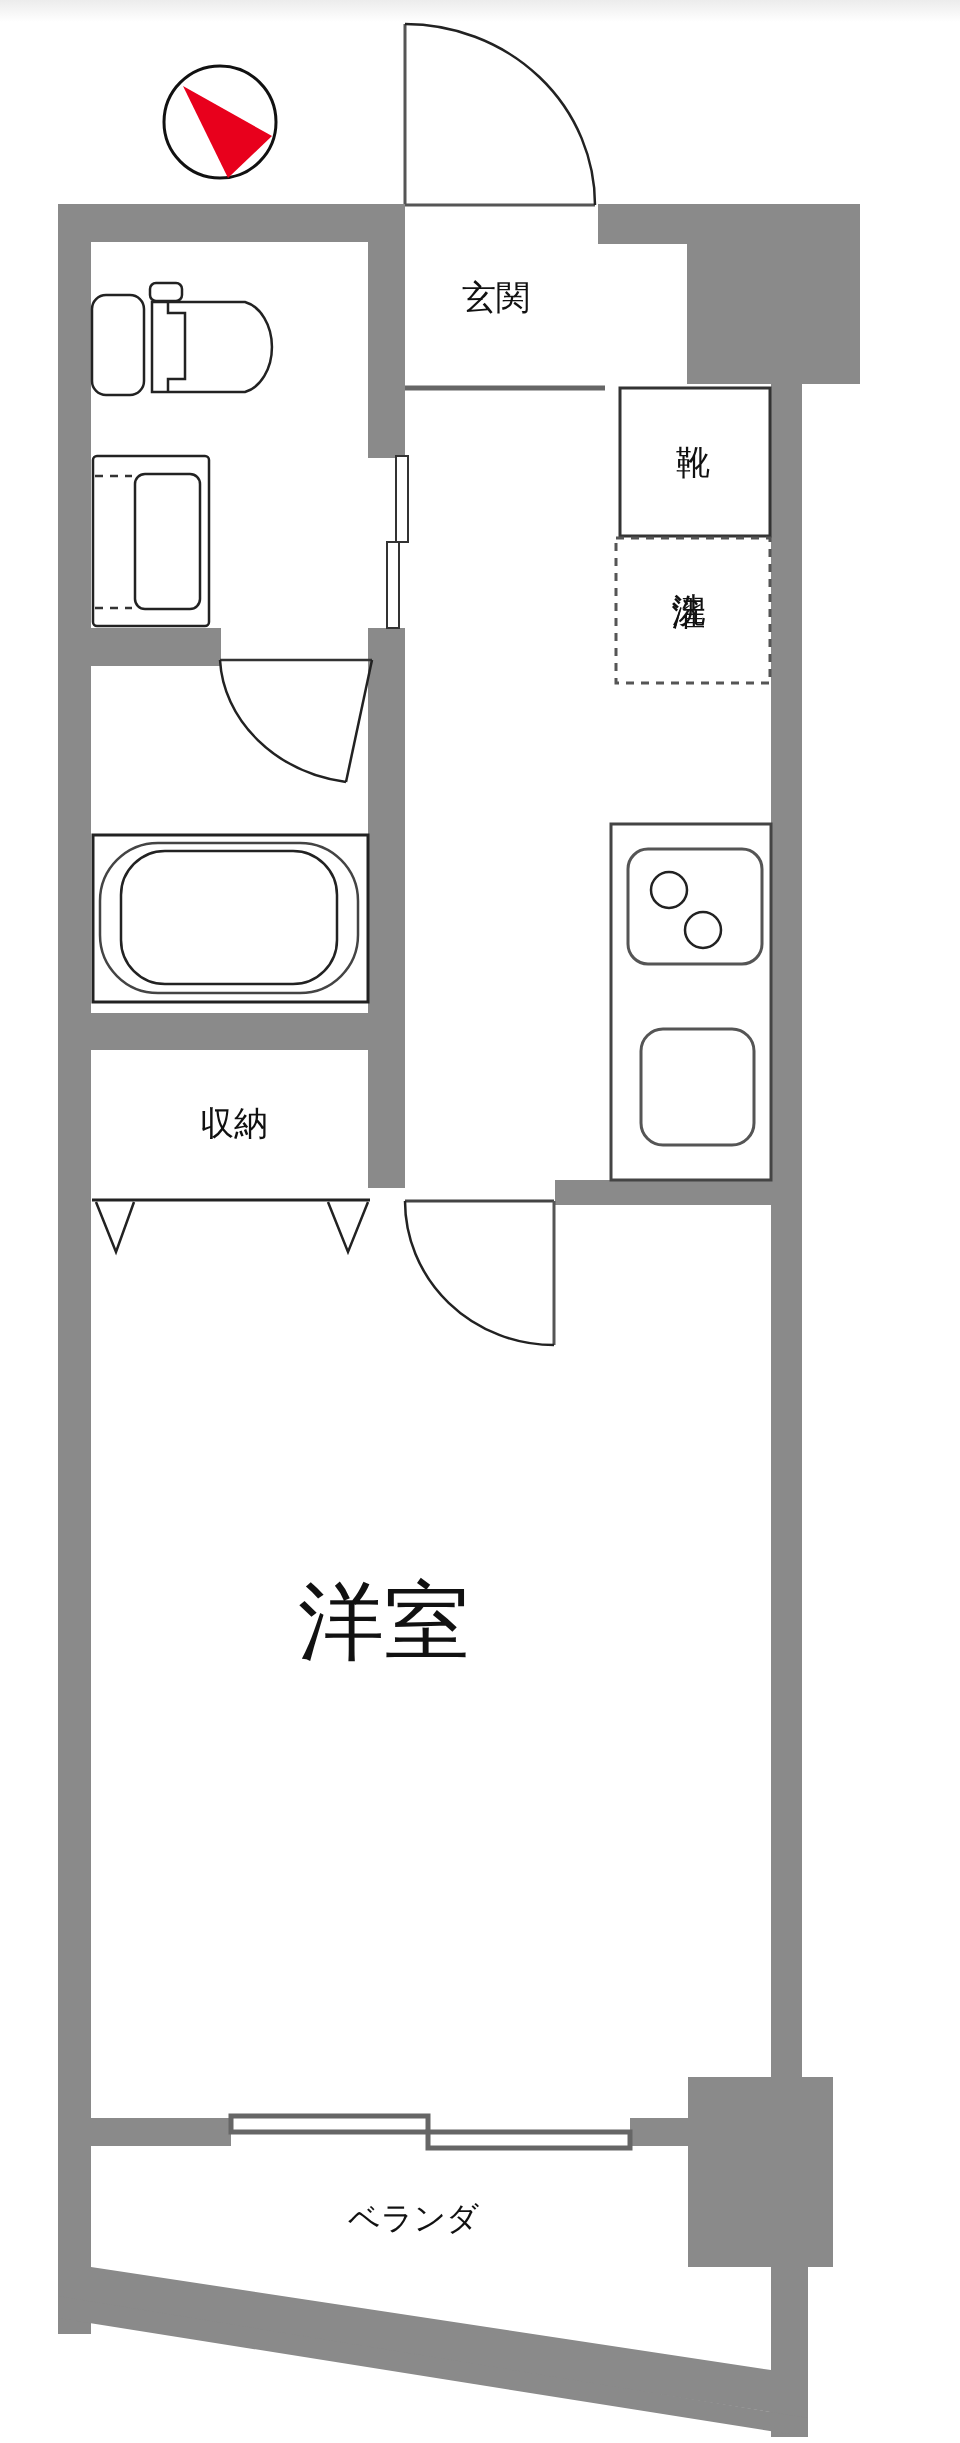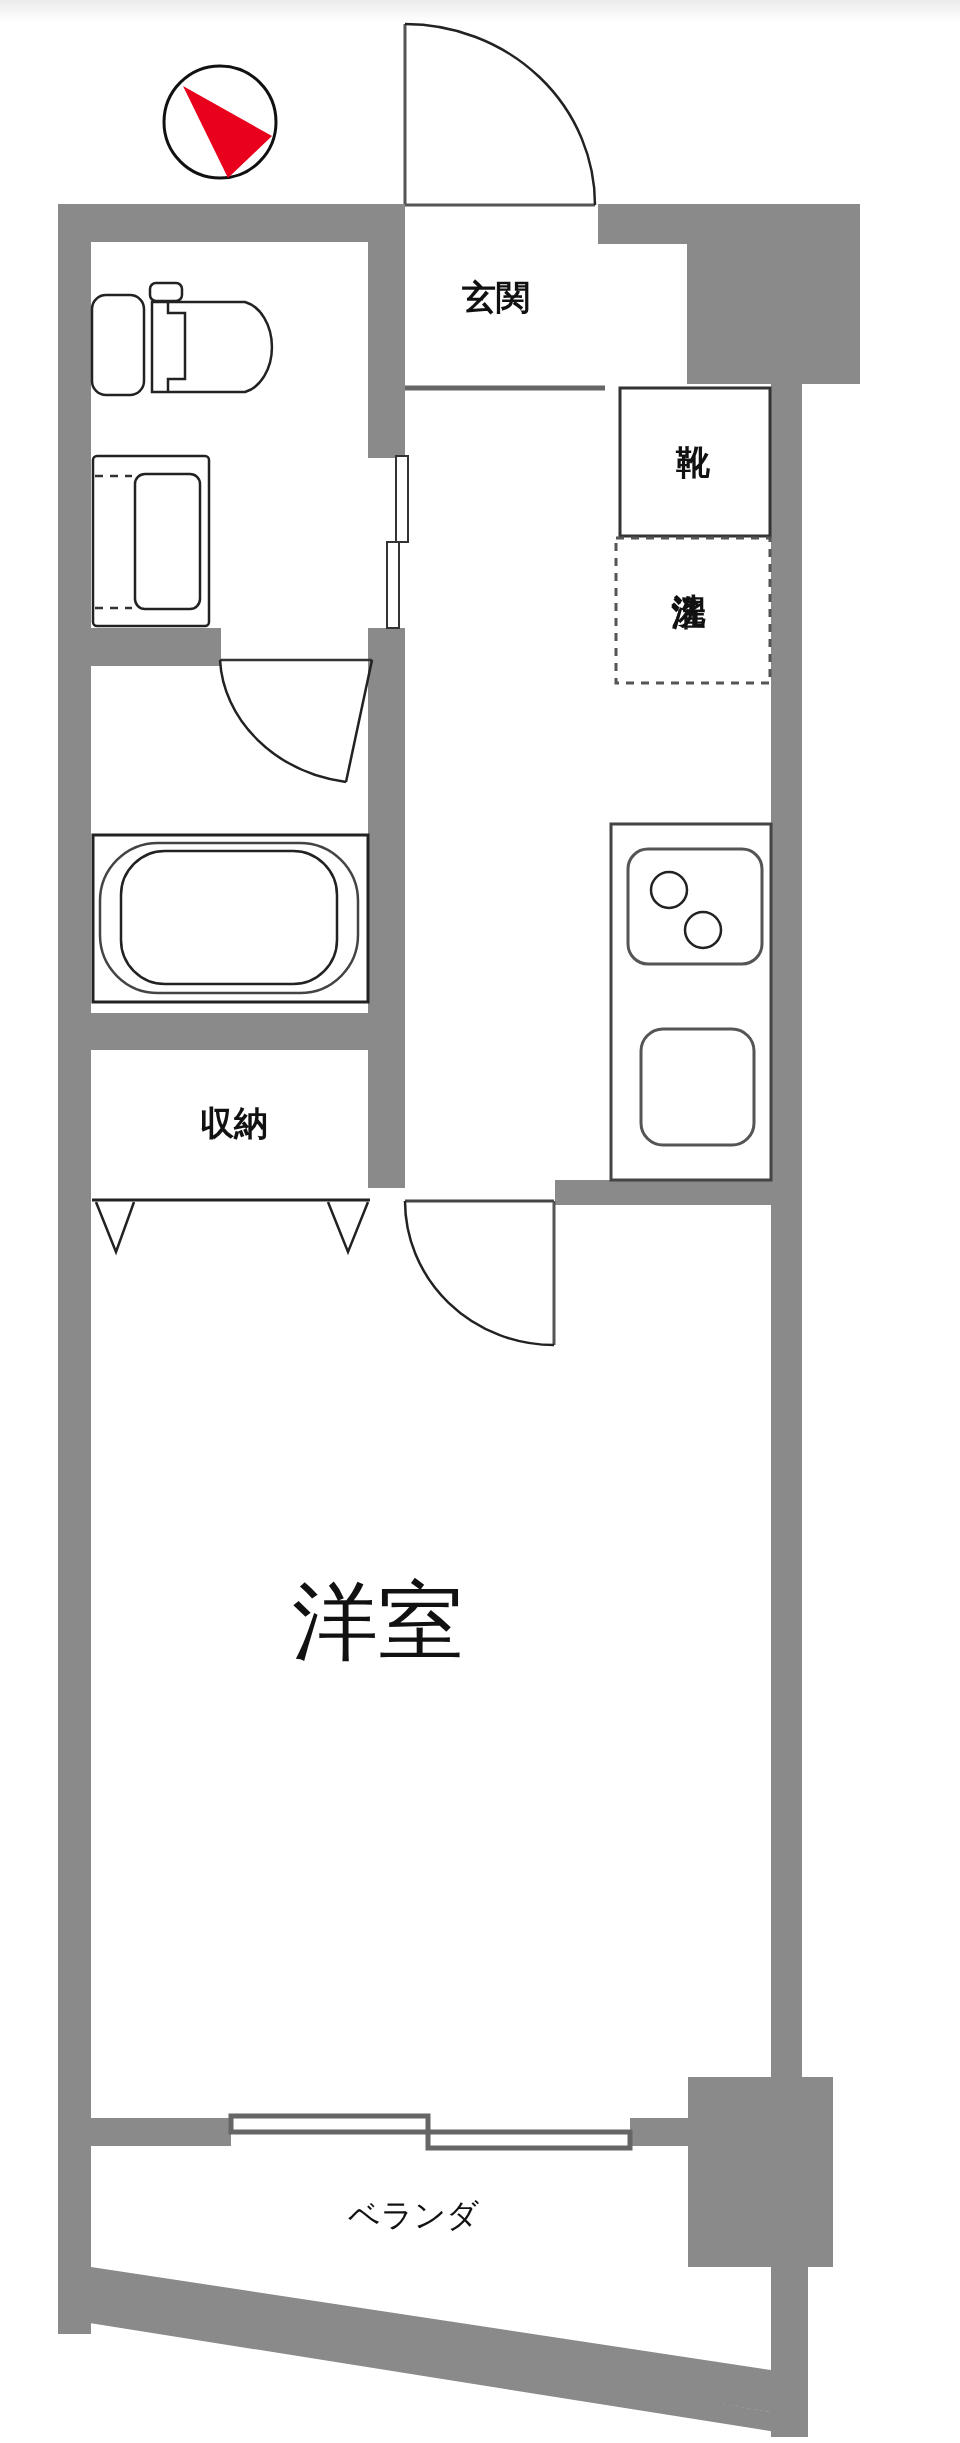--- a/index.html
+++ b/index.html
@@ -4,21 +4,21 @@
 <style>
   html,body{margin:0;padding:0;background:#ffffff;}
   body{width:960px;height:2443px;position:relative;overflow:hidden;font-family:"DejaVu Sans",sans-serif;}
   .topfade{position:absolute;left:0;top:0;width:960px;height:22px;background:linear-gradient(#ececec,#ffffff);}
   svg{position:absolute;left:0;top:0;}
   .wall{fill:#8a8a8a;}
   .ln{fill:none;stroke:#222;stroke-width:2.5;}
   .lng{fill:none;stroke:#555;stroke-width:3;}
   .dash{fill:none;stroke:#555;stroke-width:3;stroke-dasharray:8 7;}
   .lbl{position:absolute;color:#111;font-family:"DejaVu Serif",serif;white-space:nowrap;line-height:1;}
-  .s{font-size:34px;font-weight:bold;}
+  .s{font-size:34px;}
   .big{font-size:86px;}
   .vert{writing-mode:vertical-rl;letter-spacing:4px;}
 </style>
 </head>
 <body>
 
 <div class="topfade"></div>
 
 <svg width="960" height="2443" viewBox="0 0 960 2443" xmlns="http://www.w3.org/2000/svg">
 
@@ -122,14 +122,14 @@
     <line x1="405" y1="1201" x2="554" y2="1201" stroke="#444" stroke-width="3"></line>
     <line x1="554" y1="1201" x2="554" y2="1345" stroke="#555" stroke-width="3"></line>
     <path class="ln" d="M405,1201 A149,144 0 0 0 554,1345"></path>
   </g>
 </svg>
 
 <div class="lbl s" style="left:462px;top:280px;">玄関</div>
 <div class="lbl s" style="left:676px;top:445px;">靴</div>
 <div class="lbl s vert" style="left:672px;top:566px;writing-mode:vertical-rl;">洗濯</div>
 <div class="lbl s" style="left:200px;top:1106px;">収納</div>
-<div class="lbl big" style="left:292px;top:1578px;">洋室</div>
-<div class="lbl" style="left:348px;top:2202px;font-size:32px;font-family:Liberation Mono, monospace;">ベランダ</div>
+<div class="lbl big" style="left:298px;top:1578px;">洋室</div>
+<div class="lbl" style="left:348px;top:2202px;font-size:32px;font-family:Liberation Sans, sans-serif;">ベランダ</div>
 
 </body></html>

